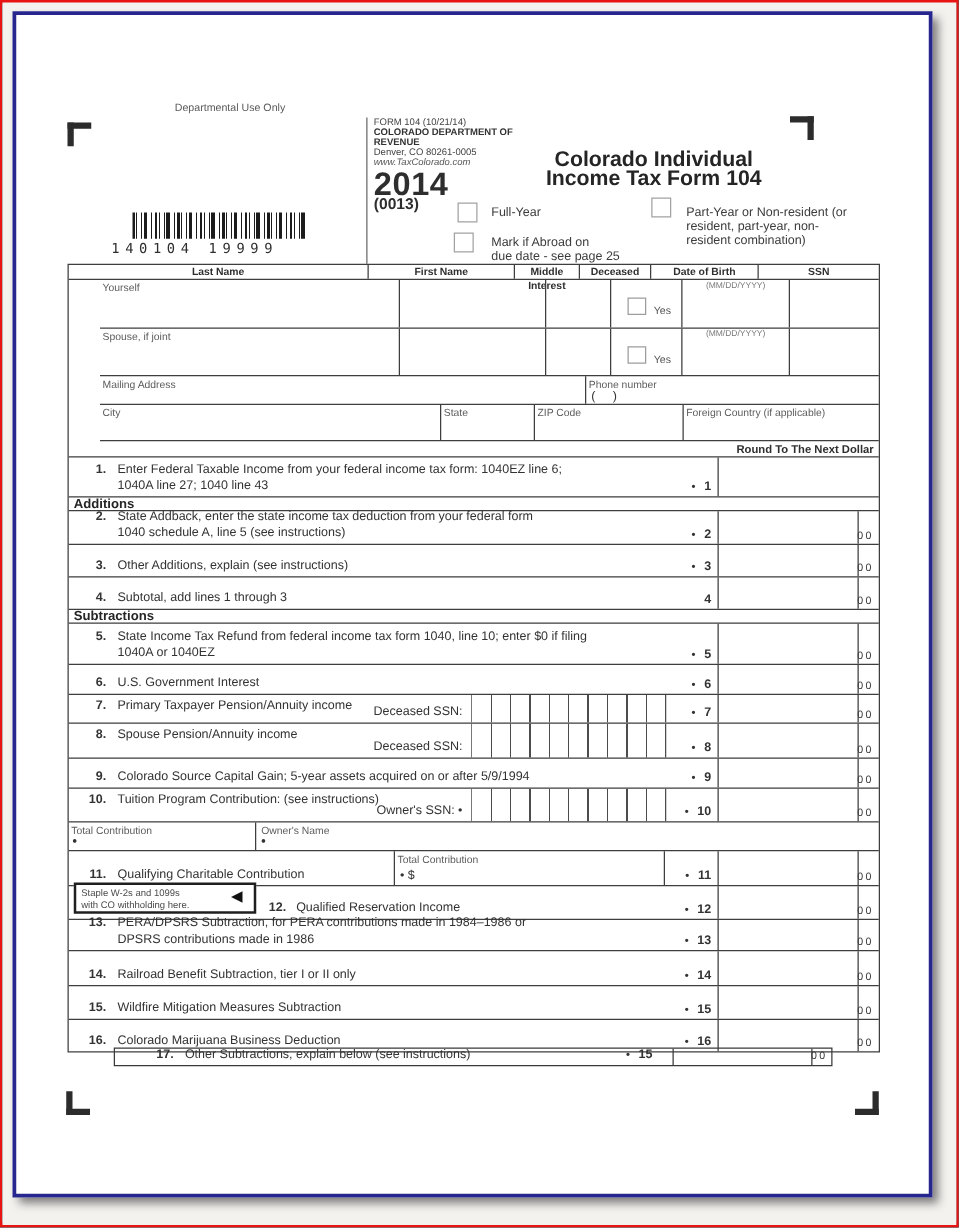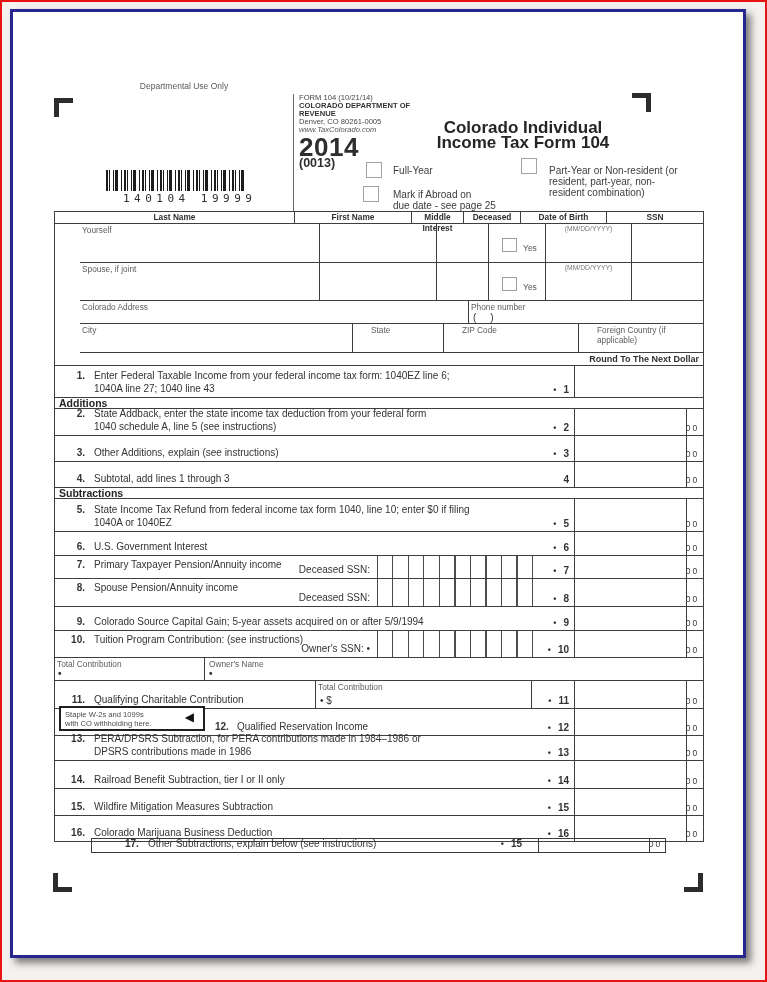--- a/index.html
+++ b/index.html
@@ -30,21 +30,21 @@
   .fcode{font-size:12.5px;font-weight:bold;color:#2e2e2e;line-height:13px;}
   .title{left:330px;top:109px;width:360px;text-align:center;font-weight:bold;color:#252525;
          font-size:17px;line-height:14.5px;}
 
   .cb{position:absolute;width:16px;height:16px;border:1px solid #a2a2a2;background:#fff;}
   .cbl{position:absolute;font-size:10px;color:#3c3c3c;line-height:11px;}
 
   .barcode{left:93px;top:158px;width:141px;height:21px;
     background:repeating-linear-gradient(90deg,#1c1c1c 0 2px,#fff 2px 3px,#1c1c1c 3px 4px,#fff 4px 7px,
       #1c1c1c 7px 8px,#fff 8px 9px,#1c1c1c 9px 12px,#fff 12px 15px,#1c1c1c 15px 16px,#fff 16px 18px);}
-  .bcnum{left:110px;top:180px;width:148px;font-size:11px;letter-spacing:4.5px;color:#2e2e2e;
+  .bcnum{left:76px;top:180px;width:148px;font-size:11px;letter-spacing:4.5px;color:#2e2e2e;
          font-family:"DejaVu Sans Mono","Liberation Mono",monospace;}
 
   
   .ftab{left:41px;top:199px;width:650px;border:1px solid #3e3e3e;}
   .row{position:relative;border-bottom:1px solid #3e3e3e;font-size:10px;color:#333;}
   .row.last{border-bottom:none;}
   .hdr{display:flex;height:12px;font-size:8.3px;font-weight:bold;text-align:center;line-height:11px;color:#2f2f2f;}
   .hdr>div{border-right:1px solid #3e3e3e;}
   .hdr>div:last-child{border-right:none;}
   .nrow{display:flex;margin-left:25px;}
@@ -168,28 +168,28 @@
             <div class="yesbox"></div>
             <div class="yes">Yes</div>
           </div>
           <div style="width:86px;">
             <div class="hint">(MM/DD/YYYY)</div>
           </div>
           <div style="flex:1;"></div>
         </div>
 
         <div class="row nrow" style="height:23px;">
-          <div style="width:389px;" class="slab">Colorado Address</div>
+          <div style="width:389px;" class="slab">Mailing Address</div>
           <div style="flex:1;">
             <div class="slab">Phone number</div>
             <div style="font-size:10px;padding-left:4px;">(&nbsp;&nbsp;&nbsp;&nbsp;&nbsp;)</div>
           </div>
         </div>
 
-        <div class="row nrow" style="height:29px;gap:16px;">
+        <div class="row nrow" style="height:29px;">
           <div style="width:273px;" class="slab">City</div>
           <div style="width:75px;" class="slab">State</div>
           <div style="width:119px;" class="slab">ZIP Code</div>
           <div style="flex:1;" class="slab">Foreign Country (if applicable)</div>
         </div>
 
         <div class="row rnd">Round To The Next Dollar</div>
 
         <div class="row lrow" style="height:32px;">
           <div class="lbl">

